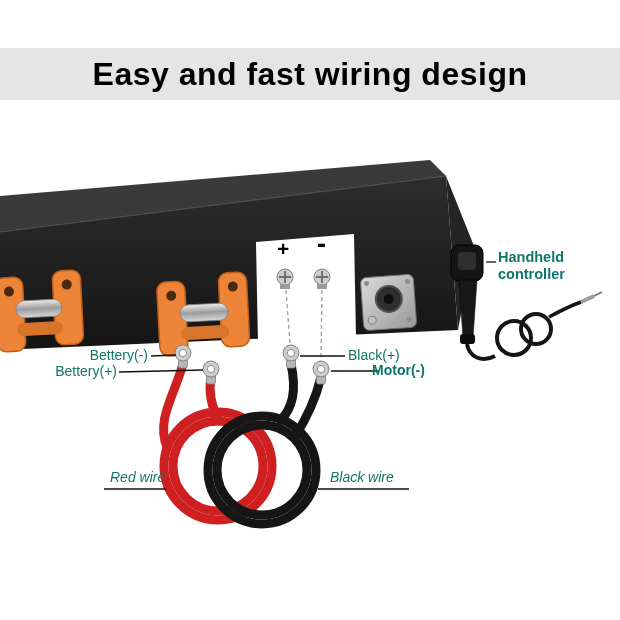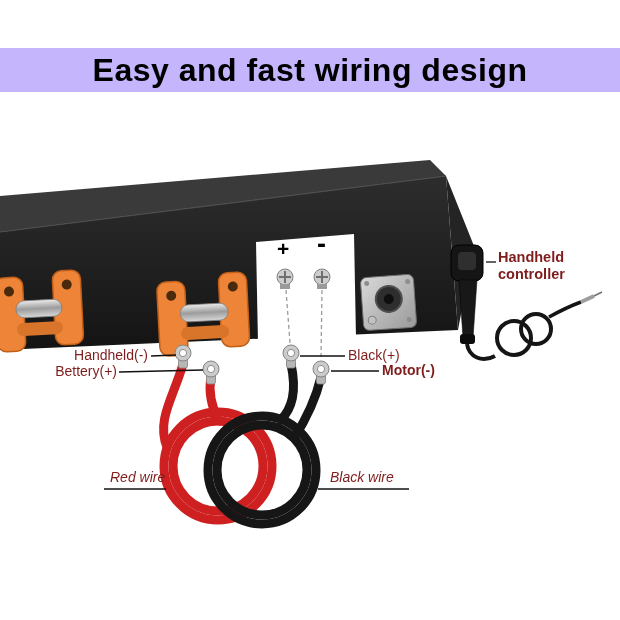--- a/index.html
+++ b/index.html
@@ -1,28 +1,28 @@
 <!DOCTYPE html>
 <html><head>
 <meta charset="utf-8">
 <style>
   html,body{margin:0;padding:0;}
   body{
     width:620px;height:620px;position:relative;background:#ffffff;
     font-family:"Liberation Sans",sans-serif;overflow:hidden;
   }
   .banner{
-    position:absolute;left:0;top:48px;width:620px;height:44px;
-    background:#c4b5fd;display:flex;align-items:center;justify-content:center;
+    position:absolute;left:0;top:48px;width:620px;height:52px;
+    background:#e5e5e5;display:flex;align-items:center;justify-content:center;
   }
   .banner span{
     font-size:32px;font-weight:600;color:#000;letter-spacing:.5px;
   }
   .label{
-    position:absolute;font-size:14px;color:#7f1d1d;white-space:nowrap;line-height:16px;
+    position:absolute;font-size:14px;color:#0f766e;white-space:nowrap;line-height:16px;
   }
   .bold{font-weight:700;}
   .controller-label{white-space:normal;line-height:17px;font-size:14.5px;}
   .sym{
     position:absolute;font-size:21px;font-weight:900;color:#000;line-height:21px;
   }
   .sym.minus{font-size:27px;line-height:21px;}
   svg{position:absolute;left:0;top:0;}
 </style>
 </head>
@@ -164,19 +164,19 @@
   </g>
 </svg>
 
 <div class="banner">
   <span>Easy and fast wiring design</span>
 </div>
 
 <div class="sym" style="left:277px;top:238px;">+</div>
 <div class="sym minus" style="left:317px;top:234px;">-</div>
 
-<div class="label" style="right:472px;top:347px;">Handheld(-)</div>
+<div class="label" style="right:472px;top:347px;">Bettery(-)</div>
 <div class="label" style="right:503px;top:363px;text-align:center;">Bettery(+)</div>
 <div class="label" style="left:348px;top:347px;">Black(+)</div>
-<div class="label bold" style="left:382px;top:362px;">Motor(-)</div>
+<div class="label bold" style="left:372px;top:362px;">Motor(-)</div>
 <div class="label" style="left:110px;top:469px;font-style:italic;">Red wire</div>
 <div class="label" style="left:330px;top:469px;font-style:italic;">Black wire</div>
 <div class="label bold controller-label" style="left:498px;top:249px;width:90px;">Handheld controller</div>
 
 </body></html>

